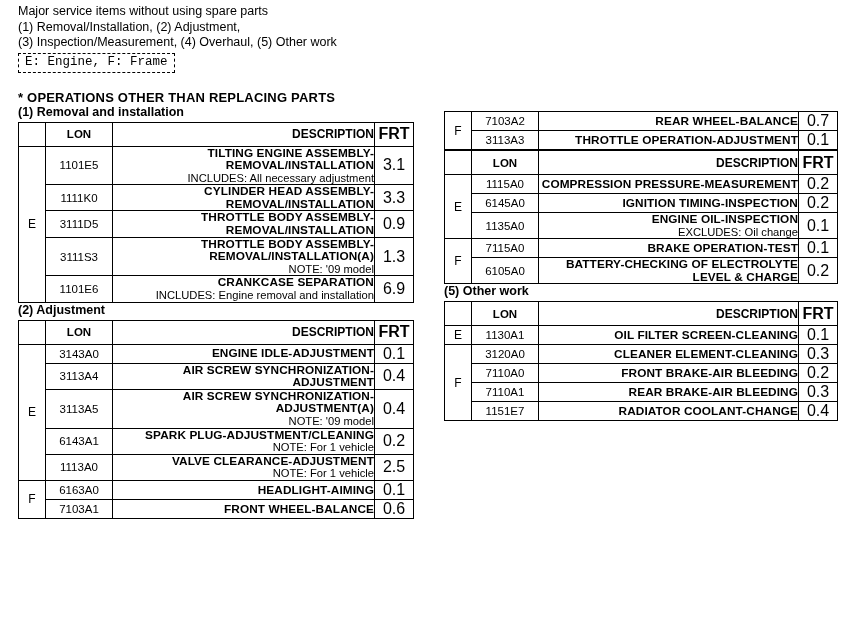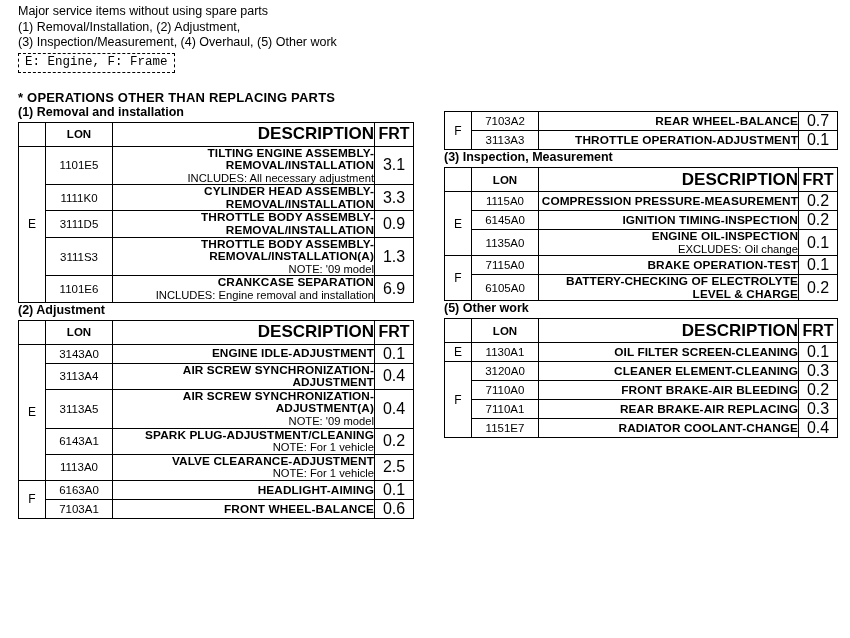--- a/index.html
+++ b/index.html
@@ -79,21 +79,21 @@
     vertical-align: middle;
   }
 
   .c-group { width: 26px; text-align: center; font-size: 12px; font-weight: normal; }
   .c-lon   { width: 66px; text-align: center; font-size: 11.5px; }
   .c-desc  { text-align: right; }
   .c-frt   { width: 38px; text-align: center; font-size: 16px; }
 
   thead th {
     font-weight: bold;
-    font-size: 17px;
+    font-size: 12px;
     height: 23px;
     text-align: center;
     border-bottom: 1.6px solid #000;
   }
 
   .desc-cell {
     padding: 3px 4px 3px 7px;
     line-height: 12.6px;
   }
   .desc-main {
@@ -272,21 +272,20 @@
         <tr>
           <td class="c-lon lon-cell">3113A3</td>
           <td class="c-desc desc-cell">
             <div class="desc-main">THROTTLE OPERATION-ADJUSTMENT</div>
           </td>
           <td class="c-frt frt-cell">0.1</td>
         </tr>
       </tbody>
   </table>
 
-  <div class="section-heading">(3) Inspection, Measurement</div>
 
   <table class="frt-table tbl-right">
     <thead>
       <tr>
         <th class="c-group hdr-blank grp-cell"></th>
         <th class="c-lon hdr-blank">LON</th>
         <th class="c-desc hdr-blank">DESCRIPTION</th>
         <th class="c-frt hdr-blank">FRT</th>
       </tr>
     </thead>
@@ -363,21 +362,21 @@
         <tr>
           <td class="c-lon lon-cell">7110A0</td>
           <td class="c-desc desc-cell">
             <div class="desc-main">FRONT BRAKE-AIR BLEEDING</div>
           </td>
           <td class="c-frt frt-cell">0.2</td>
         </tr>
         <tr>
           <td class="c-lon lon-cell">7110A1</td>
           <td class="c-desc desc-cell">
-            <div class="desc-main">REAR BRAKE-AIR REPLACING</div>
+            <div class="desc-main">REAR BRAKE-AIR BLEEDING</div>
           </td>
           <td class="c-frt frt-cell">0.3</td>
         </tr>
         <tr>
           <td class="c-lon lon-cell">1151E7</td>
           <td class="c-desc desc-cell">
             <div class="desc-main">RADIATOR COOLANT-CHANGE</div>
           </td>
           <td class="c-frt frt-cell">0.4</td>
         </tr>

